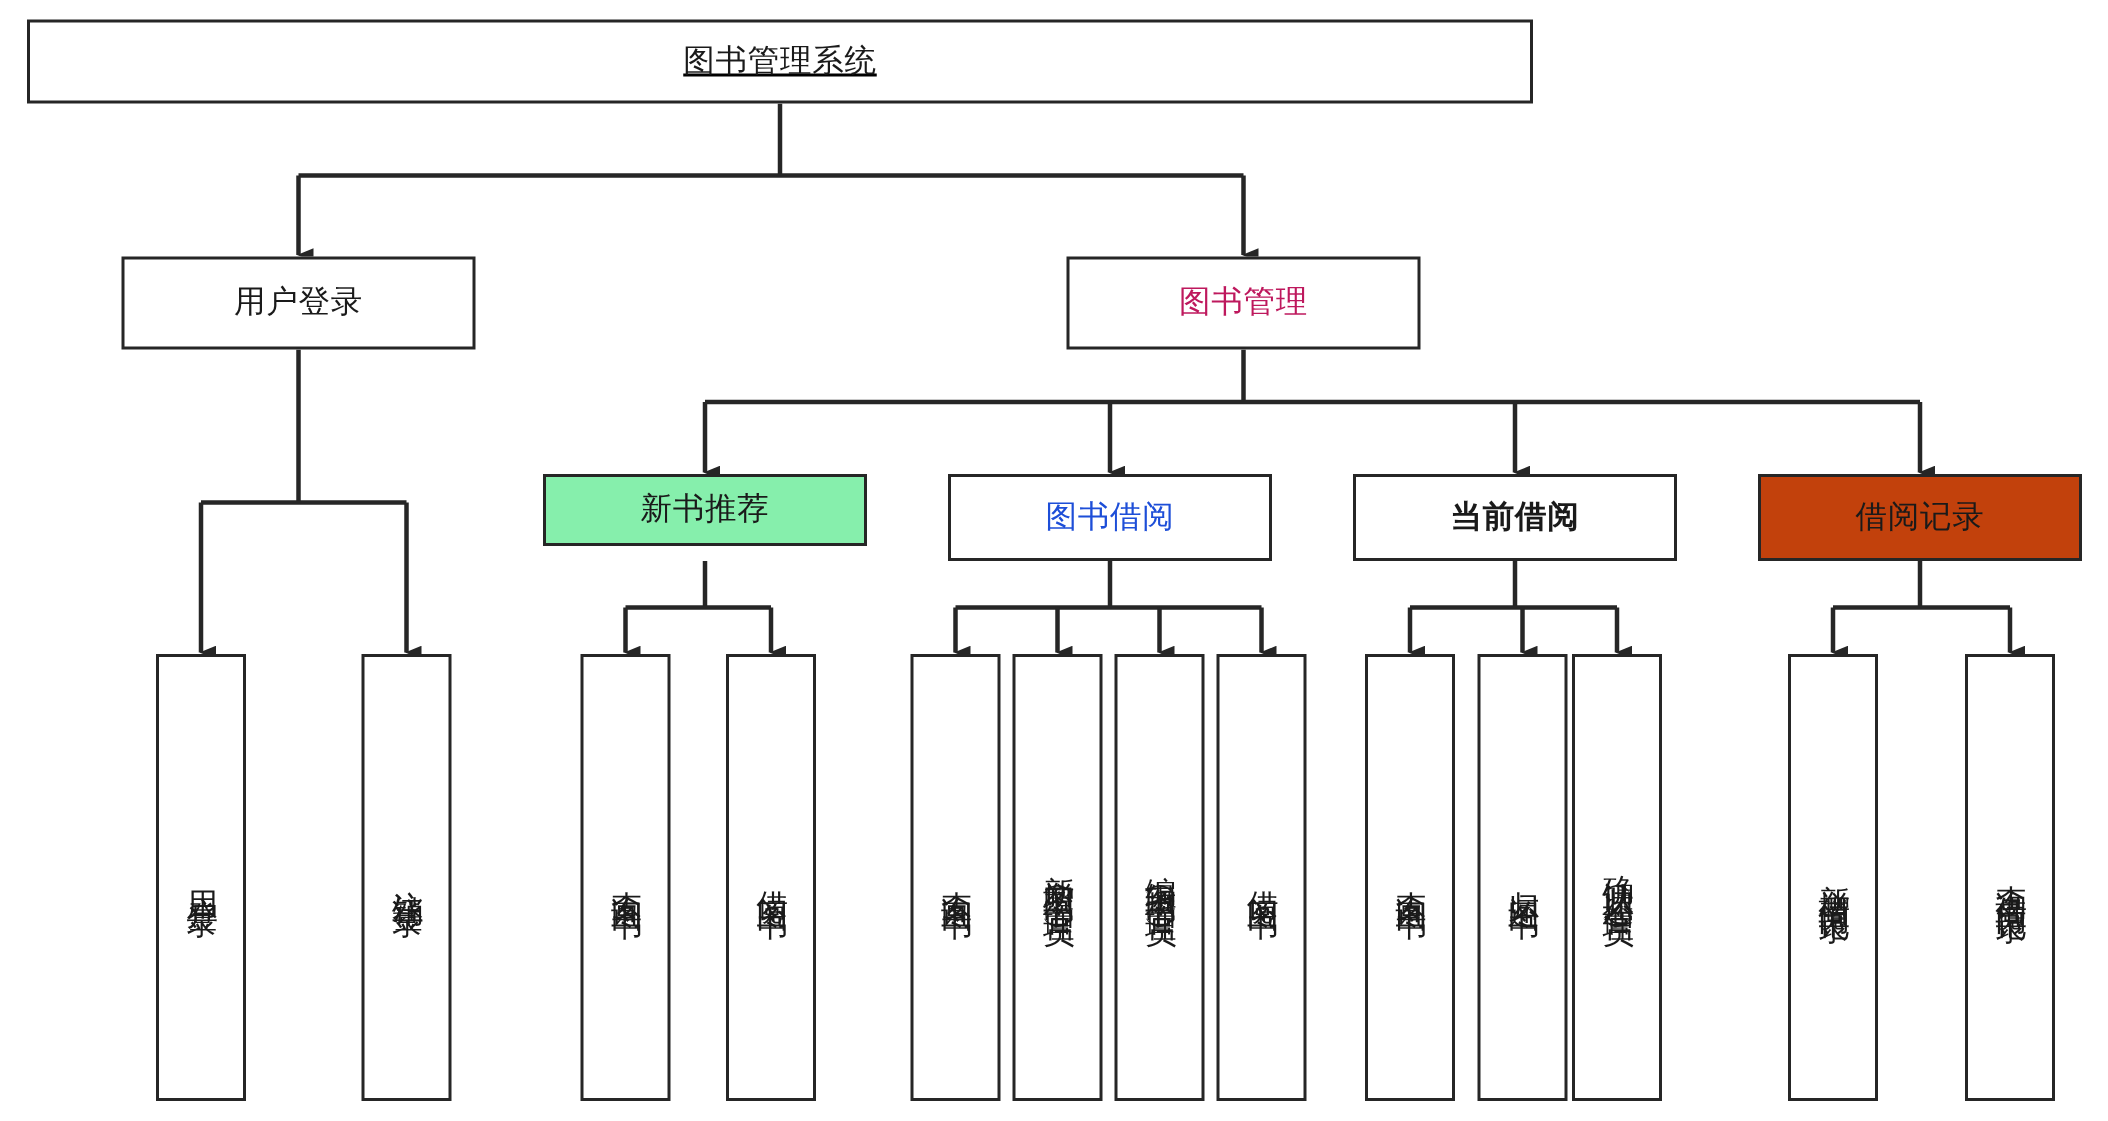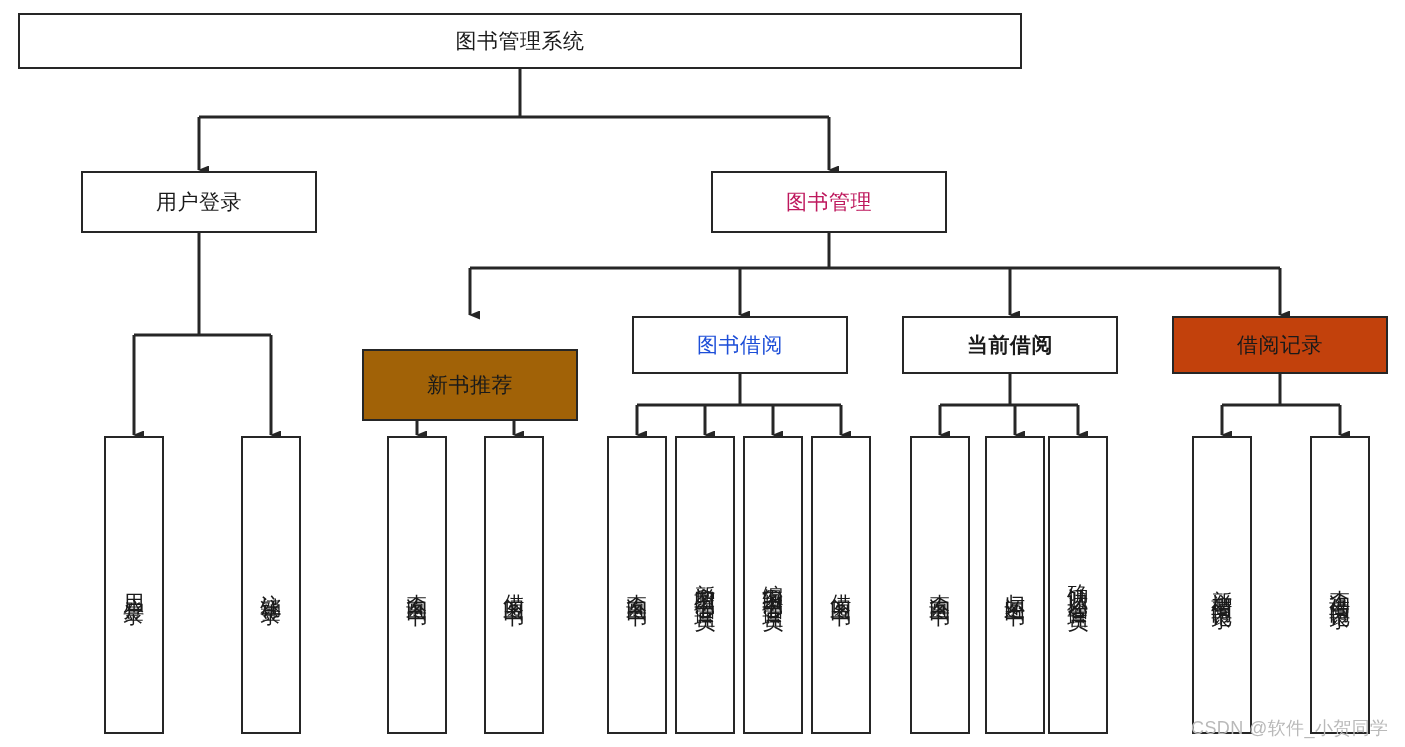--- a/index.html
+++ b/index.html
@@ -99,30 +99,30 @@
         <line x1="1015" y1="405" x2="1015" y2="435" stroke="#262626" stroke-width="3" marker-end="url(#arrowhead)"></line>
         <line x1="1078" y1="405" x2="1078" y2="435" stroke="#262626" stroke-width="3" marker-end="url(#arrowhead)"></line>
         <line x1="1280" y1="374" x2="1280" y2="405" stroke="#262626" stroke-width="3"></line>
         <line x1="1222" y1="405" x2="1340" y2="405" stroke="#262626" stroke-width="3"></line>
         <line x1="1222" y1="405" x2="1222" y2="435" stroke="#262626" stroke-width="3" marker-end="url(#arrowhead)"></line>
         <line x1="1340" y1="405" x2="1340" y2="435" stroke="#262626" stroke-width="3" marker-end="url(#arrowhead)"></line>
       </g>
   </svg>
 
   <div id="nodes">
-      <div class="node-box" style="left: 18px; top: 13px; width: 1004px; height: 56px; border-color: rgb(38, 38, 38); background: rgb(255, 255, 255);">
+      <div class="node-box" style="left: 18px; top: 13px; width: 1004px; height: 56px; border-color: rgb(38, 38, 38); background: rgb(255, 255, 255); text-decoration: underline;">
         <span class="node-label" style="color: rgb(26, 26, 26);">图书管理系统</span>
       </div>
       <div class="node-box" style="left: 81px; top: 171px; width: 236px; height: 62px; border-color: rgb(38, 38, 38); background: rgb(255, 255, 255);">
         <span class="node-label" style="color: rgb(26, 26, 26);">用户登录</span>
       </div>
       <div class="node-box" style="left: 711px; top: 171px; width: 236px; height: 62px; border-color: rgb(38, 38, 38); background: rgb(255, 255, 255);">
         <span class="node-label" style="color: #be185d;">图书管理</span>
       </div>
-      <div class="node-box" style="left: 362px; top: 316px; width: 216px; height: 72px; border-color: rgb(38, 38, 38); background: #a16207; margin-top: 33px;">
+      <div class="node-box" style="left: 362px; top: 316px; width: 216px; height: 48px; border-color: rgb(38, 38, 38); background: #86efac;">
         <span class="node-label" style="color: rgb(26, 26, 26);">新书推荐</span>
       </div>
       <div class="node-box" style="left: 632px; top: 316px; width: 216px; height: 58px; border-color: rgb(38, 38, 38); background: rgb(255, 255, 255);">
         <span class="node-label" style="color: #1d4ed8;">图书借阅</span>
       </div>
       <div class="node-box" style="left: 902px; top: 316px; width: 216px; height: 58px; border-color: rgb(38, 38, 38); background: rgb(255, 255, 255); font-weight: bold;">
         <span class="node-label" style="color: rgb(26, 26, 26);">当前借阅</span>
       </div>
       <div class="node-box" style="left: 1172px; top: 316px; width: 216px; height: 58px; border-color: rgb(38, 38, 38); background: #c2410c;">
         <span class="node-label" style="color: rgb(26, 26, 26);">借阅记录</span>
@@ -161,14 +161,13 @@
         <span class="node-label" style="color: rgb(26, 26, 26);">确认归还（管理员）</span>
       </div>
       <div class="node-box vertical" style="left: 1192px; top: 436px; width: 60px; height: 298px; border-color: rgb(38, 38, 38); background: rgb(255, 255, 255);">
         <span class="node-label" style="color: rgb(26, 26, 26);">新增借阅记录</span>
       </div>
       <div class="node-box vertical" style="left: 1310px; top: 436px; width: 60px; height: 298px; border-color: rgb(38, 38, 38); background: rgb(255, 255, 255);">
         <span class="node-label" style="color: rgb(26, 26, 26);">查询借阅记录</span>
       </div>
     </div>
 
-  <div class="watermark" style="left:1191px; top:716px;">CSDN @软件_小贺同学</div>
 </div>
 
 </body></html>

